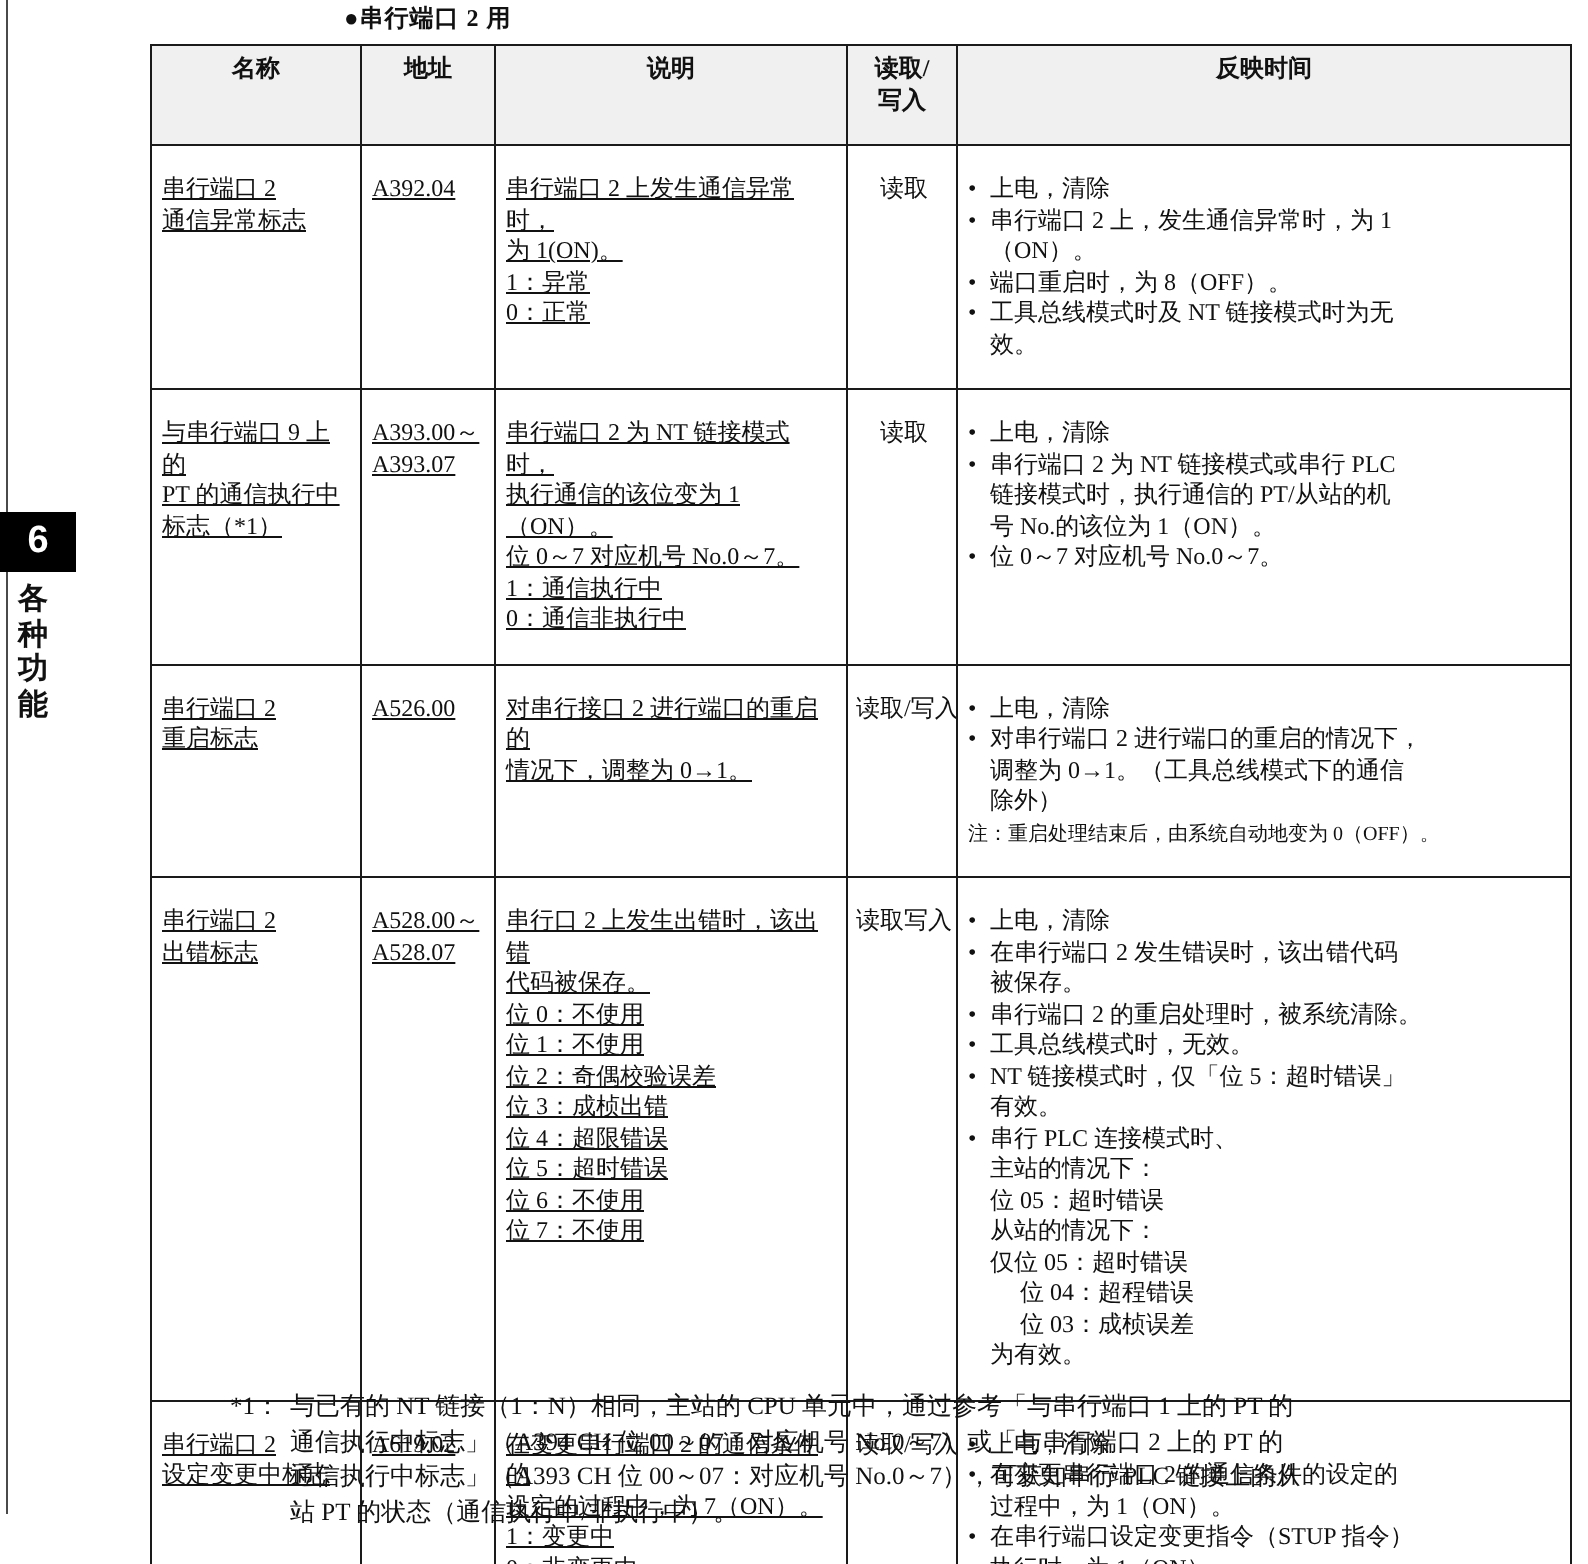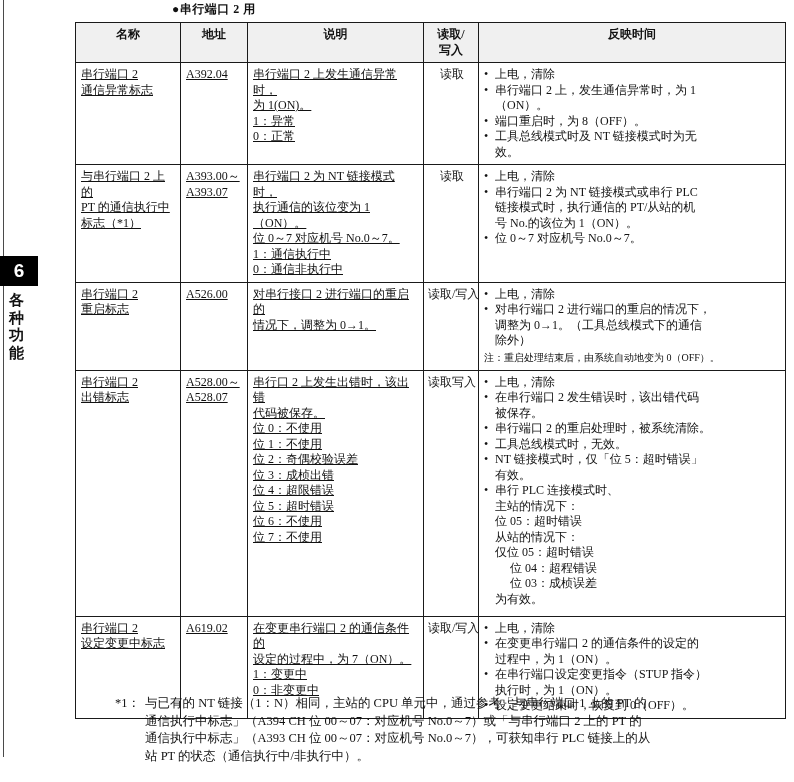--- a/index.html
+++ b/index.html
@@ -25,21 +25,21 @@
 
   .doc-title { position:absolute; left:172px; top:1px; font-size:12px; font-weight:bold; letter-spacing:0.5px; }
 
   table.data-table {
     position:absolute; left:75px; top:22px; width:710px;
     border-collapse:collapse; table-layout:fixed;
     font-size:12px;
   }
   .data-table th, .data-table td {
     border:1px solid var(--border,#1a1a1a);
-    vertical-align:top; padding:4px 5px; line-height:15.5px;
+    vertical-align:top; padding:14px 5px; line-height:15.5px;
   }
   .data-table th {
     background:var(--header-bg,#f0f0f0);
     font-weight:bold; text-align:center; white-space:pre-line;
     padding-top:4px; height:40px; box-sizing:border-box;
   }
   td.cell-pre { white-space:pre-line;text-decoration:underline; }
   td.cell-rw  { white-space:nowrap; padding-left:4px; padding-right:2px; overflow:hidden;text-align:center; }
 
   .rline { display:flex; }
@@ -112,21 +112,21 @@
               <span class="txt">端口重启时，为 8（OFF）。</span>
             </div>
             <div class="rline bullet">
               <span class="dot">•</span>
               <span class="txt">工具总线模式时及 NT 链接模式时为无
 效。</span>
             </div>
           </td>
         </tr>
         <tr style="height: 112px;">
-          <td class="cell-pre">与串行端口 2 上的
+          <td class="cell-pre">与串行端口 9 上的
 PT 的通信执行中
 标志（*1）</td>
           <td class="cell-pre">A393.00～
 A393.07</td>
           <td class="cell-pre">串行端口 2 为 NT 链接模式时，
 执行通信的该位变为 1（ON）。
 位 0～7 对应机号 No.0～7。
 1：通信执行中
 0：通信非执行中</td>
           <td class="cell-rw">读取</td>

